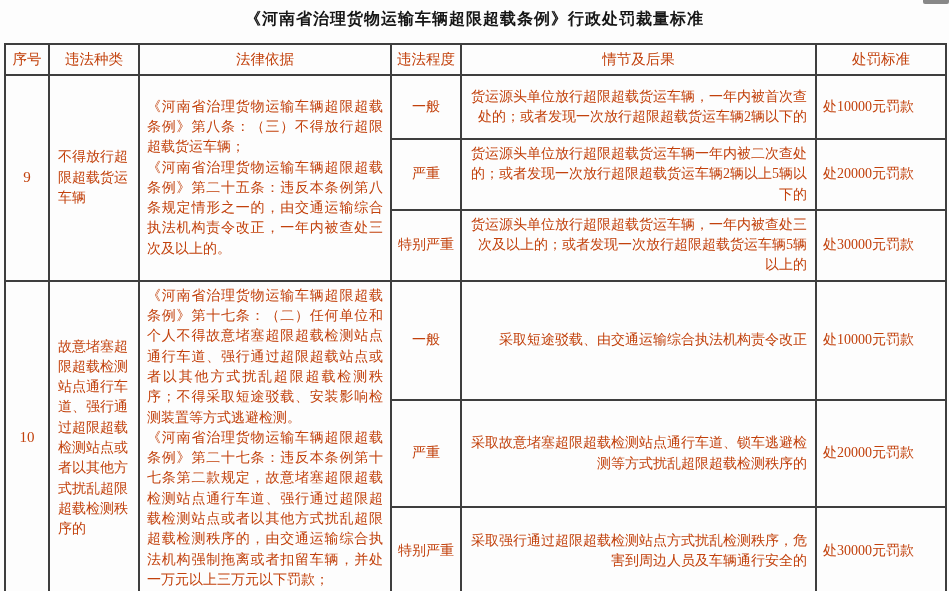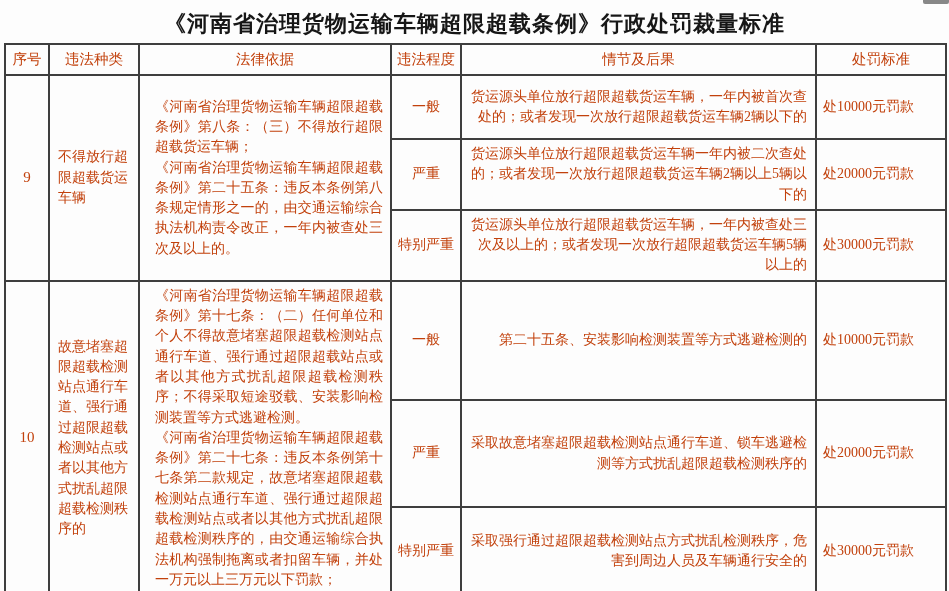--- a/index.html
+++ b/index.html
@@ -11,21 +11,21 @@
     color: #1c1c1c;
   }
   .page { position: relative; width: 949px; height: 591px; }
   .scan-artifact {
     position: absolute; top: 0; right: 0;
     width: 26px; height: 4px; background: #6a6a6a;
     border-radius: 0 0 2px 2px; opacity: .8;
   }
   .doc-title {
     text-align: center;
-    font-size: 22px;
+    font-size: 16px;
     font-weight: bold;
     letter-spacing: 1px;
     padding-top: 9px;
     height: 43px;
     color: #161616;
   }
   table.penalty-table {
     border-collapse: collapse;
     table-layout: fixed;
     width: 941px;
@@ -46,21 +46,21 @@
   }
   .penalty-table th {
     font-weight: normal;
     text-align: center;
     height: 31px;
     font-size: 14.5px;
   }
   td.cell-no { text-align: center; font-size: 15px; }
   td.cell-type { text-align: left; padding: 4px 6px 4px 8px; border-radius: 8px; }
   td.cell-basis { text-align: left; padding: 4px 7px; }
-  td.cell-basis .para { text-align: justify; margin-left: 8px; }
+  td.cell-basis .para { text-align: justify; }
   td.cell-degree { text-align: center; }
   td.cell-circum { text-align: right; padding: 4px 8px; margin-top: 36px; }
   td.cell-penalty { text-align: left; padding: 4px 6px; }
   tr.h-r9a  { height: 64px; }
   tr.h-r9b  { height: 65px; }
   tr.h-r9c  { height: 63px; }
   tr.h-r10a { height: 100px; }
   tr.h-r10b { height: 89px; }
   tr.h-r10c { height: 74px; }
 </style>
@@ -116,21 +116,21 @@
     </tr>
 
     <tr class="h-r10a">
       <td class="cell-no" rowspan="3">10</td>
       <td class="cell-type" rowspan="3">故意堵塞超限超载检测站点通行车道、强行通过超限超载检测站点或者以其他方式扰乱超限超载检测秩序的</td>
       <td class="cell-basis" rowspan="3">
         <div class="para">《河南省治理货物运输车辆超限超载条例》第十七条：（二）任何单位和个人不得故意堵塞超限超载检测站点通行车道、强行通过超限超载站点或者以其他方式扰乱超限超载检测秩序；不得采取短途驳载、安装影响检测装置等方式逃避检测。</div>
         <div class="para">《河南省治理货物运输车辆超限超载条例》第二十七条：违反本条例第十七条第二款规定，故意堵塞超限超载检测站点通行车道、强行通过超限超载检测站点或者以其他方式扰乱超限超载检测秩序的，由交通运输综合执法机构强制拖离或者扣留车辆，并处一万元以上三万元以下罚款；</div>
       </td>
       <td class="cell-degree">一般</td>
-      <td class="cell-circum">第二十五条、安装影响检测装置等方式逃避检测的</td>
+      <td class="cell-circum">采取短途驳载、由交通运输综合执法机构责令改正</td>
       <td class="cell-penalty">处10000元罚款</td>
     </tr>
     <tr class="h-r10b">
       <td class="cell-degree">严重</td>
       <td class="cell-circum">采取故意堵塞超限超载检测站点通行车道、锁车逃避检测等方式扰乱超限超载检测秩序的</td>
       <td class="cell-penalty">处20000元罚款</td>
     </tr>
     <tr class="h-r10c">
       <td class="cell-degree">特别严重</td>
       <td class="cell-circum">采取强行通过超限超载检测站点方式扰乱检测秩序，危害到周边人员及车辆通行安全的</td>

